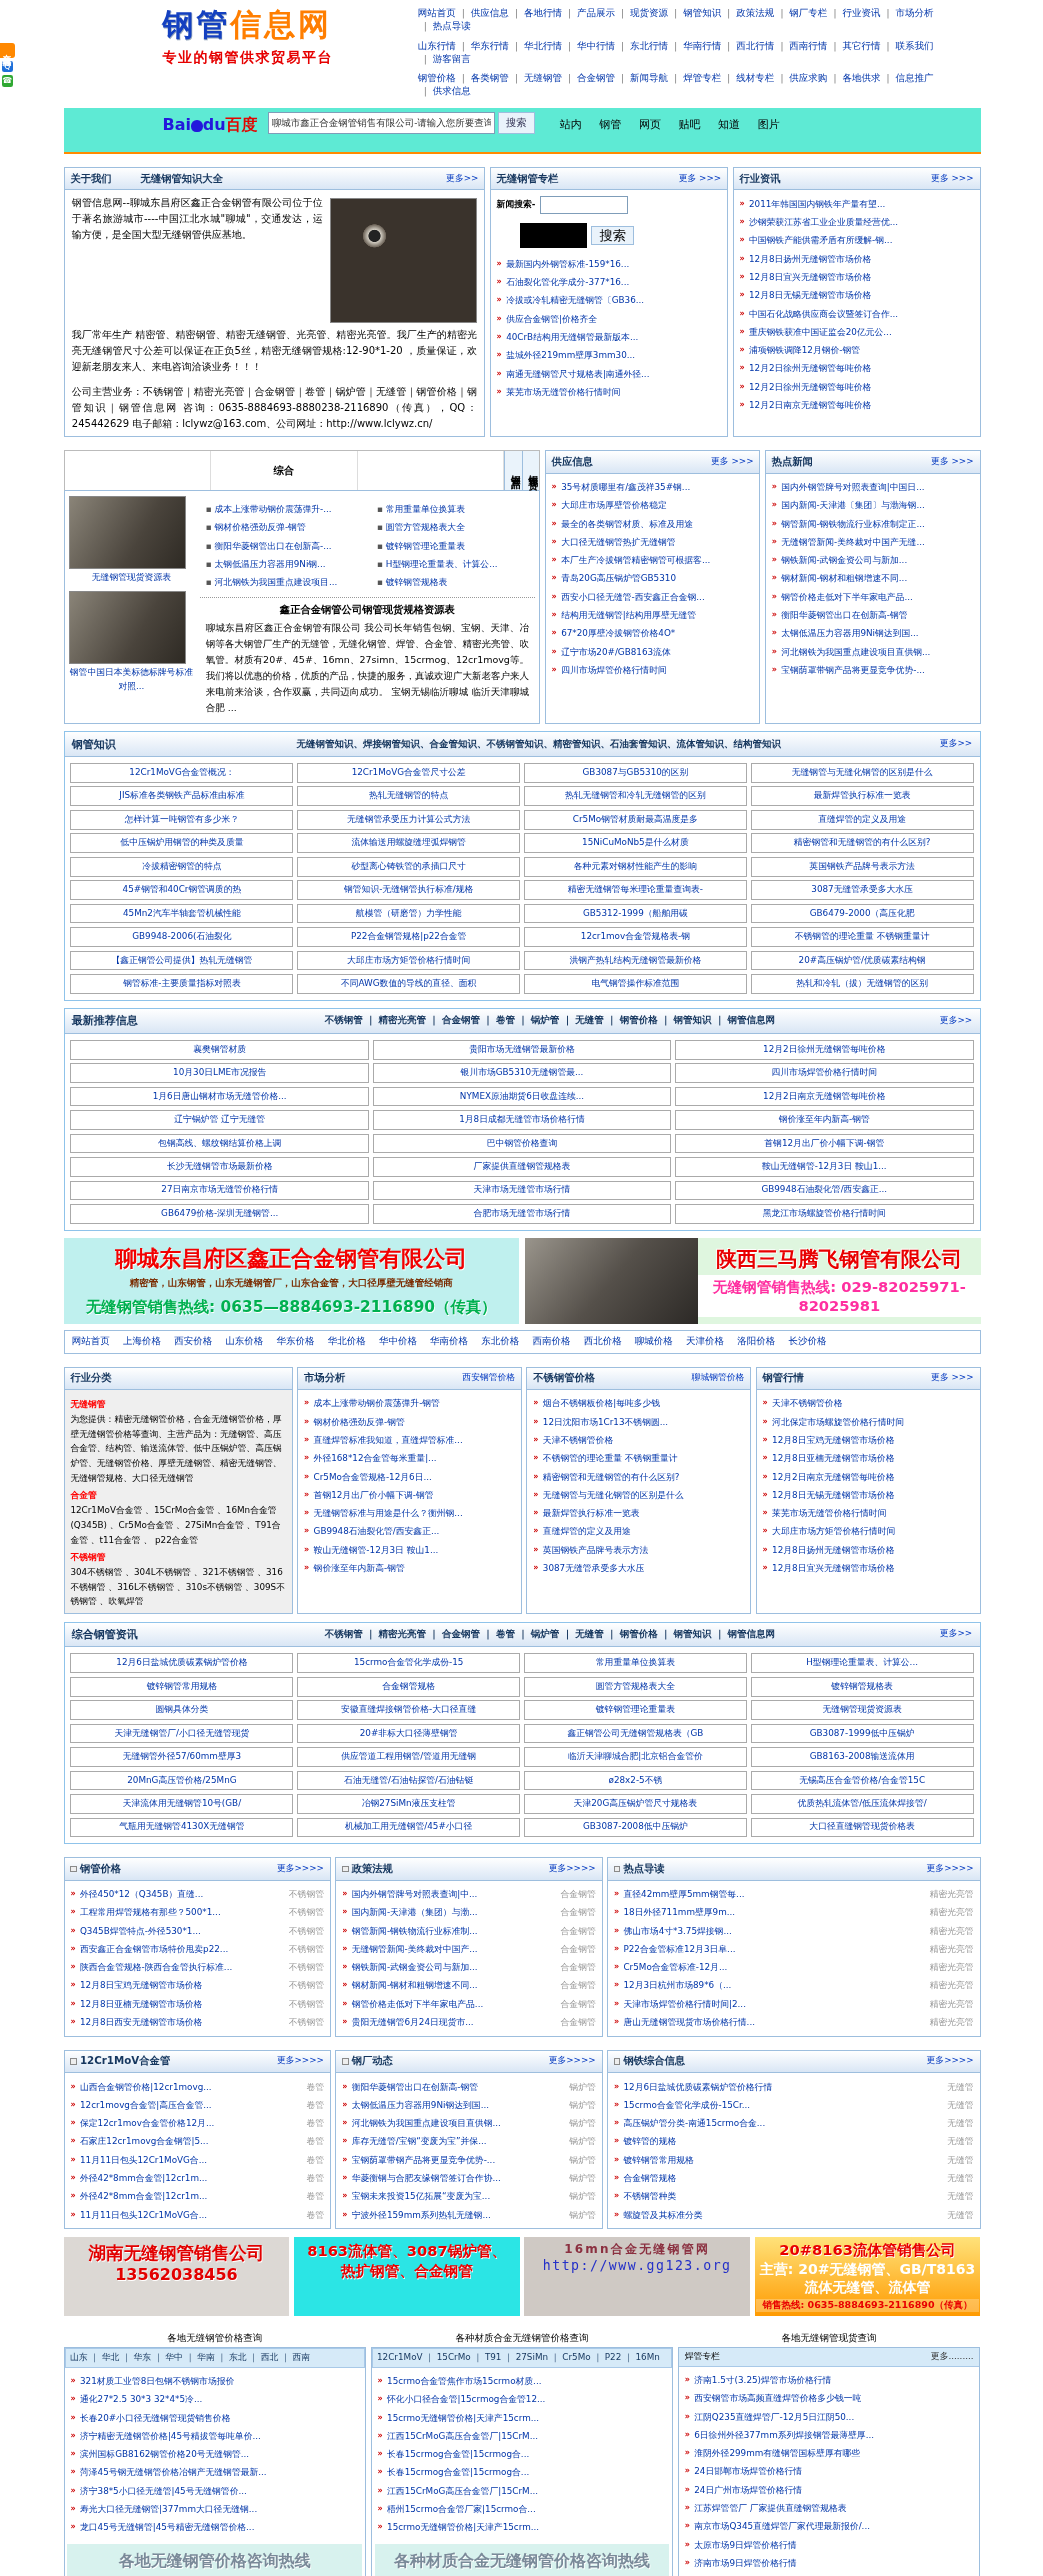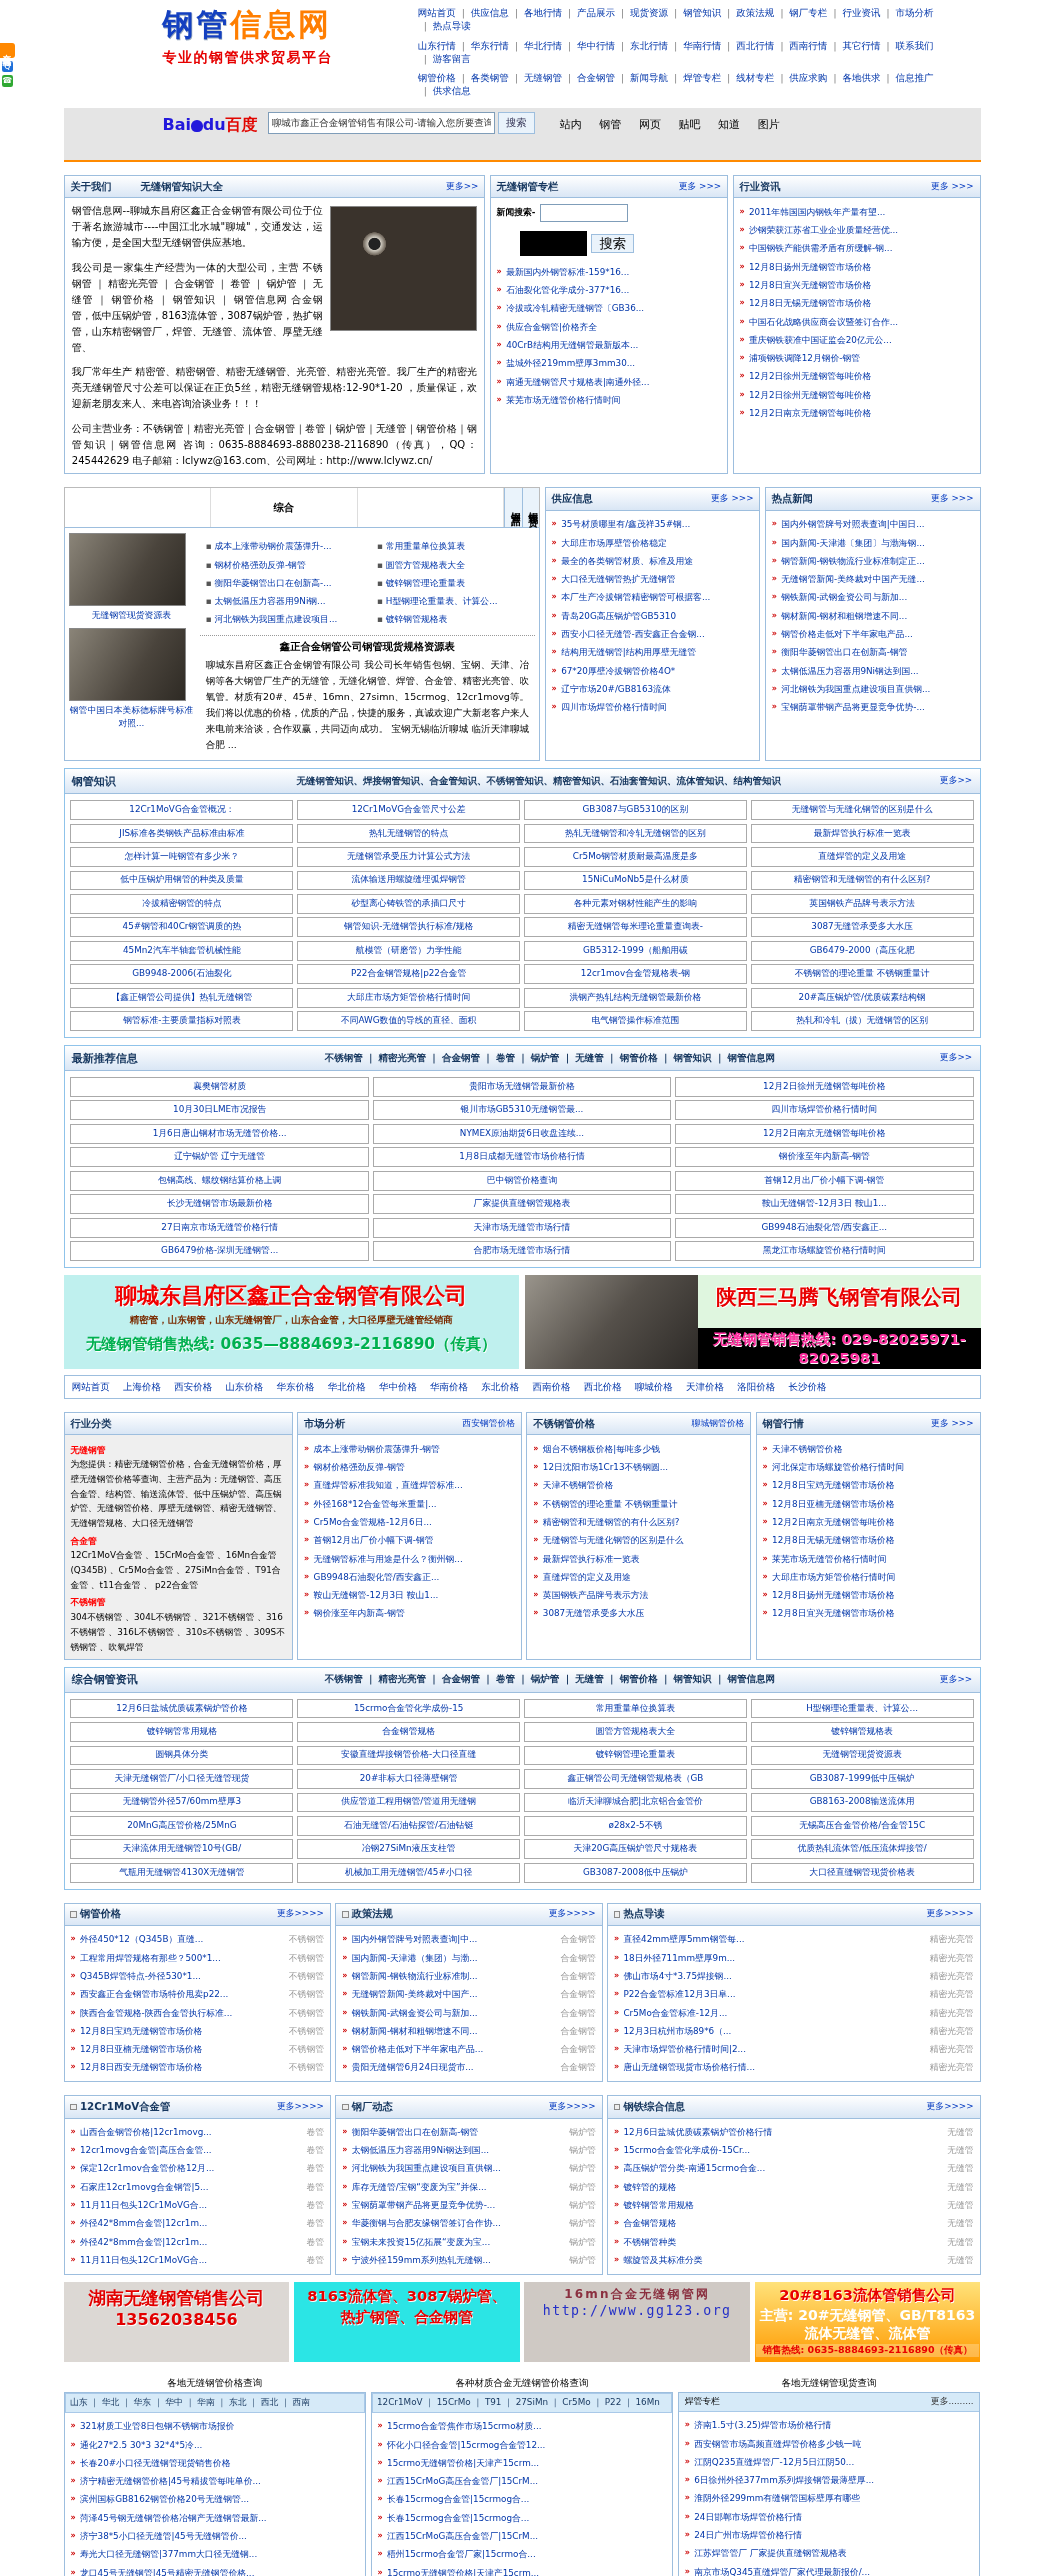--- a/index.html
+++ b/index.html
@@ -10,21 +10,21 @@
   .hdrrow{display:flex;padding-top:4.4px;}
   .logo{margin-left:99px;width:242px;}
   .logo .l1{font-size:31px;font-weight:bold;letter-spacing:2.9px;}
   .logo .l1 .blue{color:#1440C0;text-shadow:0.7px 0.7px 0 #9ab;}
   .logo .l1 .orange{color:#FF7E00;}
   .logo .slogan{color:#E60000;font-weight:bold;font-size:14px;margin-top:2.9px;letter-spacing:1.5px;}
   .topnav{margin-left:13.2px;flex:1;padding-top:2.9px;}
   .topnav ul{list-style:none;display:flex;flex-wrap:wrap;margin-bottom:6.6px;}
   .topnav li{white-space:nowrap;font-size:9.5px;}
   .topnav li+li::before{content:"｜";color:#555;margin:0 2.9px;}
-  .searchband{margin-top:2.9px;background:#e5e5e5;border-bottom:2.2px solid #FF8A00;padding:4.4px 0 0 99px;display:flex;align-items:flex-start;height:54px;}
+  .searchband{margin-top:2.9px;background:#5eead4;border-bottom:2.2px solid #FF8A00;padding:4.4px 0 0 99px;display:flex;align-items:flex-start;height:46px;}
   .bdlogo{font-size:16px;font-weight:bold;margin-right:10.3px;line-height:25px;}
   .bdlogo .b{color:#2319DC;}.bdlogo .d{color:#2319DC;}
   .bdlogo .paw{display:inline-block;width:11.7px;height:11.7px;border-radius:50% 50% 45% 45%;background:#2319DC;position:relative;top:1.5px;}
   .bdlogo .cn{color:#E10600;}
   .sinput{width:227px;height:22px;border:0.7px solid #7F9DB9;font-size:9.5px;padding:0 2.9px;color:#333;background:#fff;}
   .sbtn{height:22px;margin-left:2.9px;border:0.7px solid #9DBEDE;background:#EAF3FB;font-size:10.3px;padding:0 7.3px;color:#335;}
   .stabs{display:flex;margin-left:16px;line-height:25px;font-size:11px;}
   .stab{padding:0 8.8px;color:#000;}
   
   .row{display:flex;align-items:stretch;margin-top:13px;gap:4.4px;}
@@ -77,21 +77,21 @@
   
   .midban{display:flex;gap:5.9px;margin-top:7.3px;}
   .mb1{flex:1;background:#BFF0EE;text-align:center;padding:5.9px 0;}
   .mb1 .a{color:#F20000;font-weight:bold;font-size:22px;text-shadow:0.7px 0.7px 0 #fff;}
   .mb1 .b{color:#7A2B00;font-weight:bold;font-size:9.5px;margin-top:2.9px;}
   .mb1 .c{color:#00B050;font-weight:bold;font-size:15.4px;margin-top:7.3px;text-shadow:0.7px 0.7px 0 #fff;}
   .mb2{flex:1;display:flex;background:#DFF6DF;}
   .mb2 .ph{width:38%;background:linear-gradient(130deg,#9a958c,#55504a 50%,#2c2926);}
   .mb2 .tx{flex:1;text-align:center;padding-top:7.3px;}
   .mb2 .a{color:#E80000;font-weight:bold;font-size:20.5px;text-shadow:0.7px 0.7px 0 #fff,-0.7px -0.7px 0 #fff;}
-  .mb2 .c{background:#000000;color:#FF2FA0;font-weight:bold;font-size:14.7px;margin-top:17px;padding:2.9px 0;text-shadow:0.7px 0.7px 0 #fff;}
+  .mb2 .c{background:#ffffff;color:#FF2FA0;font-weight:bold;font-size:14.7px;margin-top:2px;padding:2.9px 0;text-shadow:0.7px 0.7px 0 #fff;}
   .citynav{border:0.7px solid #9DBEDE;margin-top:5.9px;padding:4.4px 7.3px;}
   .citynav ul{list-style:none;display:flex;flex-wrap:wrap;}
   .citynav li{margin-right:13.2px;font-size:9.5px;}
   
   .catbox .bd{background:#EFEFEF;padding:4.4px 5.9px;line-height:14.7px;font-size:8.8px;}
   .redh{color:#F00;font-weight:bold;display:block;margin-top:2.9px;}
   
   .sbans{display:flex;gap:4.4px;margin-top:7.3px;}
   .sban{flex:1;text-align:center;padding:4.4px 1.5px;}
   .sb1{background:#DCD8D4;}.sb1 .a{color:#E20000;font-weight:bold;font-size:17.6px;text-shadow:0.7px 0.7px 0 #fff;}.sb1 .b{color:#E20000;font-weight:bold;font-size:16px;text-shadow:0.7px 0.7px 0 #fff;}
@@ -184,21 +184,20 @@
   <div class="row">
     <div class="box about" style="flex:0 0 46%">
       <div class="bhdr">
           <span class="t">关于我们</span>
           <span class="mid">无缝钢管知识大全</span>
           <a class="more">更多&gt;&gt;</a>
         </div>
       <div class="aboutflex">
         <div style="flex:1">
           <p>钢管信息网--聊城东昌府区鑫正合金钢管有限公司位于位于著名旅游城市----中国江北水城"聊城"，交通发达，运输方便，是全国大型无缝钢管供应基地。</p>
-          <p>我公司是一家集生产经营为一体的大型公司，主营 不锈钢管 ｜ 精密光亮管 ｜ 合金钢管 ｜ 卷管 ｜ 锅炉管 ｜ 无缝管 ｜ 钢管价格 ｜ 钢管知识 ｜ 钢管信息网 合金钢管，低中压锅炉管，8163流体管，3087锅炉管，热扩钢管，山东精密钢管厂，焊管、无缝管、流体管、厚壁无缝管、</p>
         </div>
         <div class="pipes"></div>
       </div>
       <p>我厂常年生产 精密管、精密钢管、精密无缝钢管、光亮管、精密光亮管。我厂生产的精密光亮无缝钢管尺寸公差可以保证在正负5丝，精密无缝钢管规格:12-90*1-20 ，质量保证，欢迎新老朋友来人、来电咨询洽谈业务！！！</p>
       <p>公司主营业务：不锈钢管｜精密光亮管｜合金钢管｜卷管｜锅炉管｜无缝管｜钢管价格｜钢管知识｜钢管信息网 咨询：0635-8884693-8880238-2116890（传真），QQ：245442629 电子邮箱：lclywz@163.com、公司网址：http://www.lclywz.cn/</p>
     </div>
     <div class="box" style="flex:0 0 26%">
       <div class="bhdr">
           <span class="t">无缝钢管专栏</span>
           <a class="more">更多 &gt;&gt;&gt;</a>

